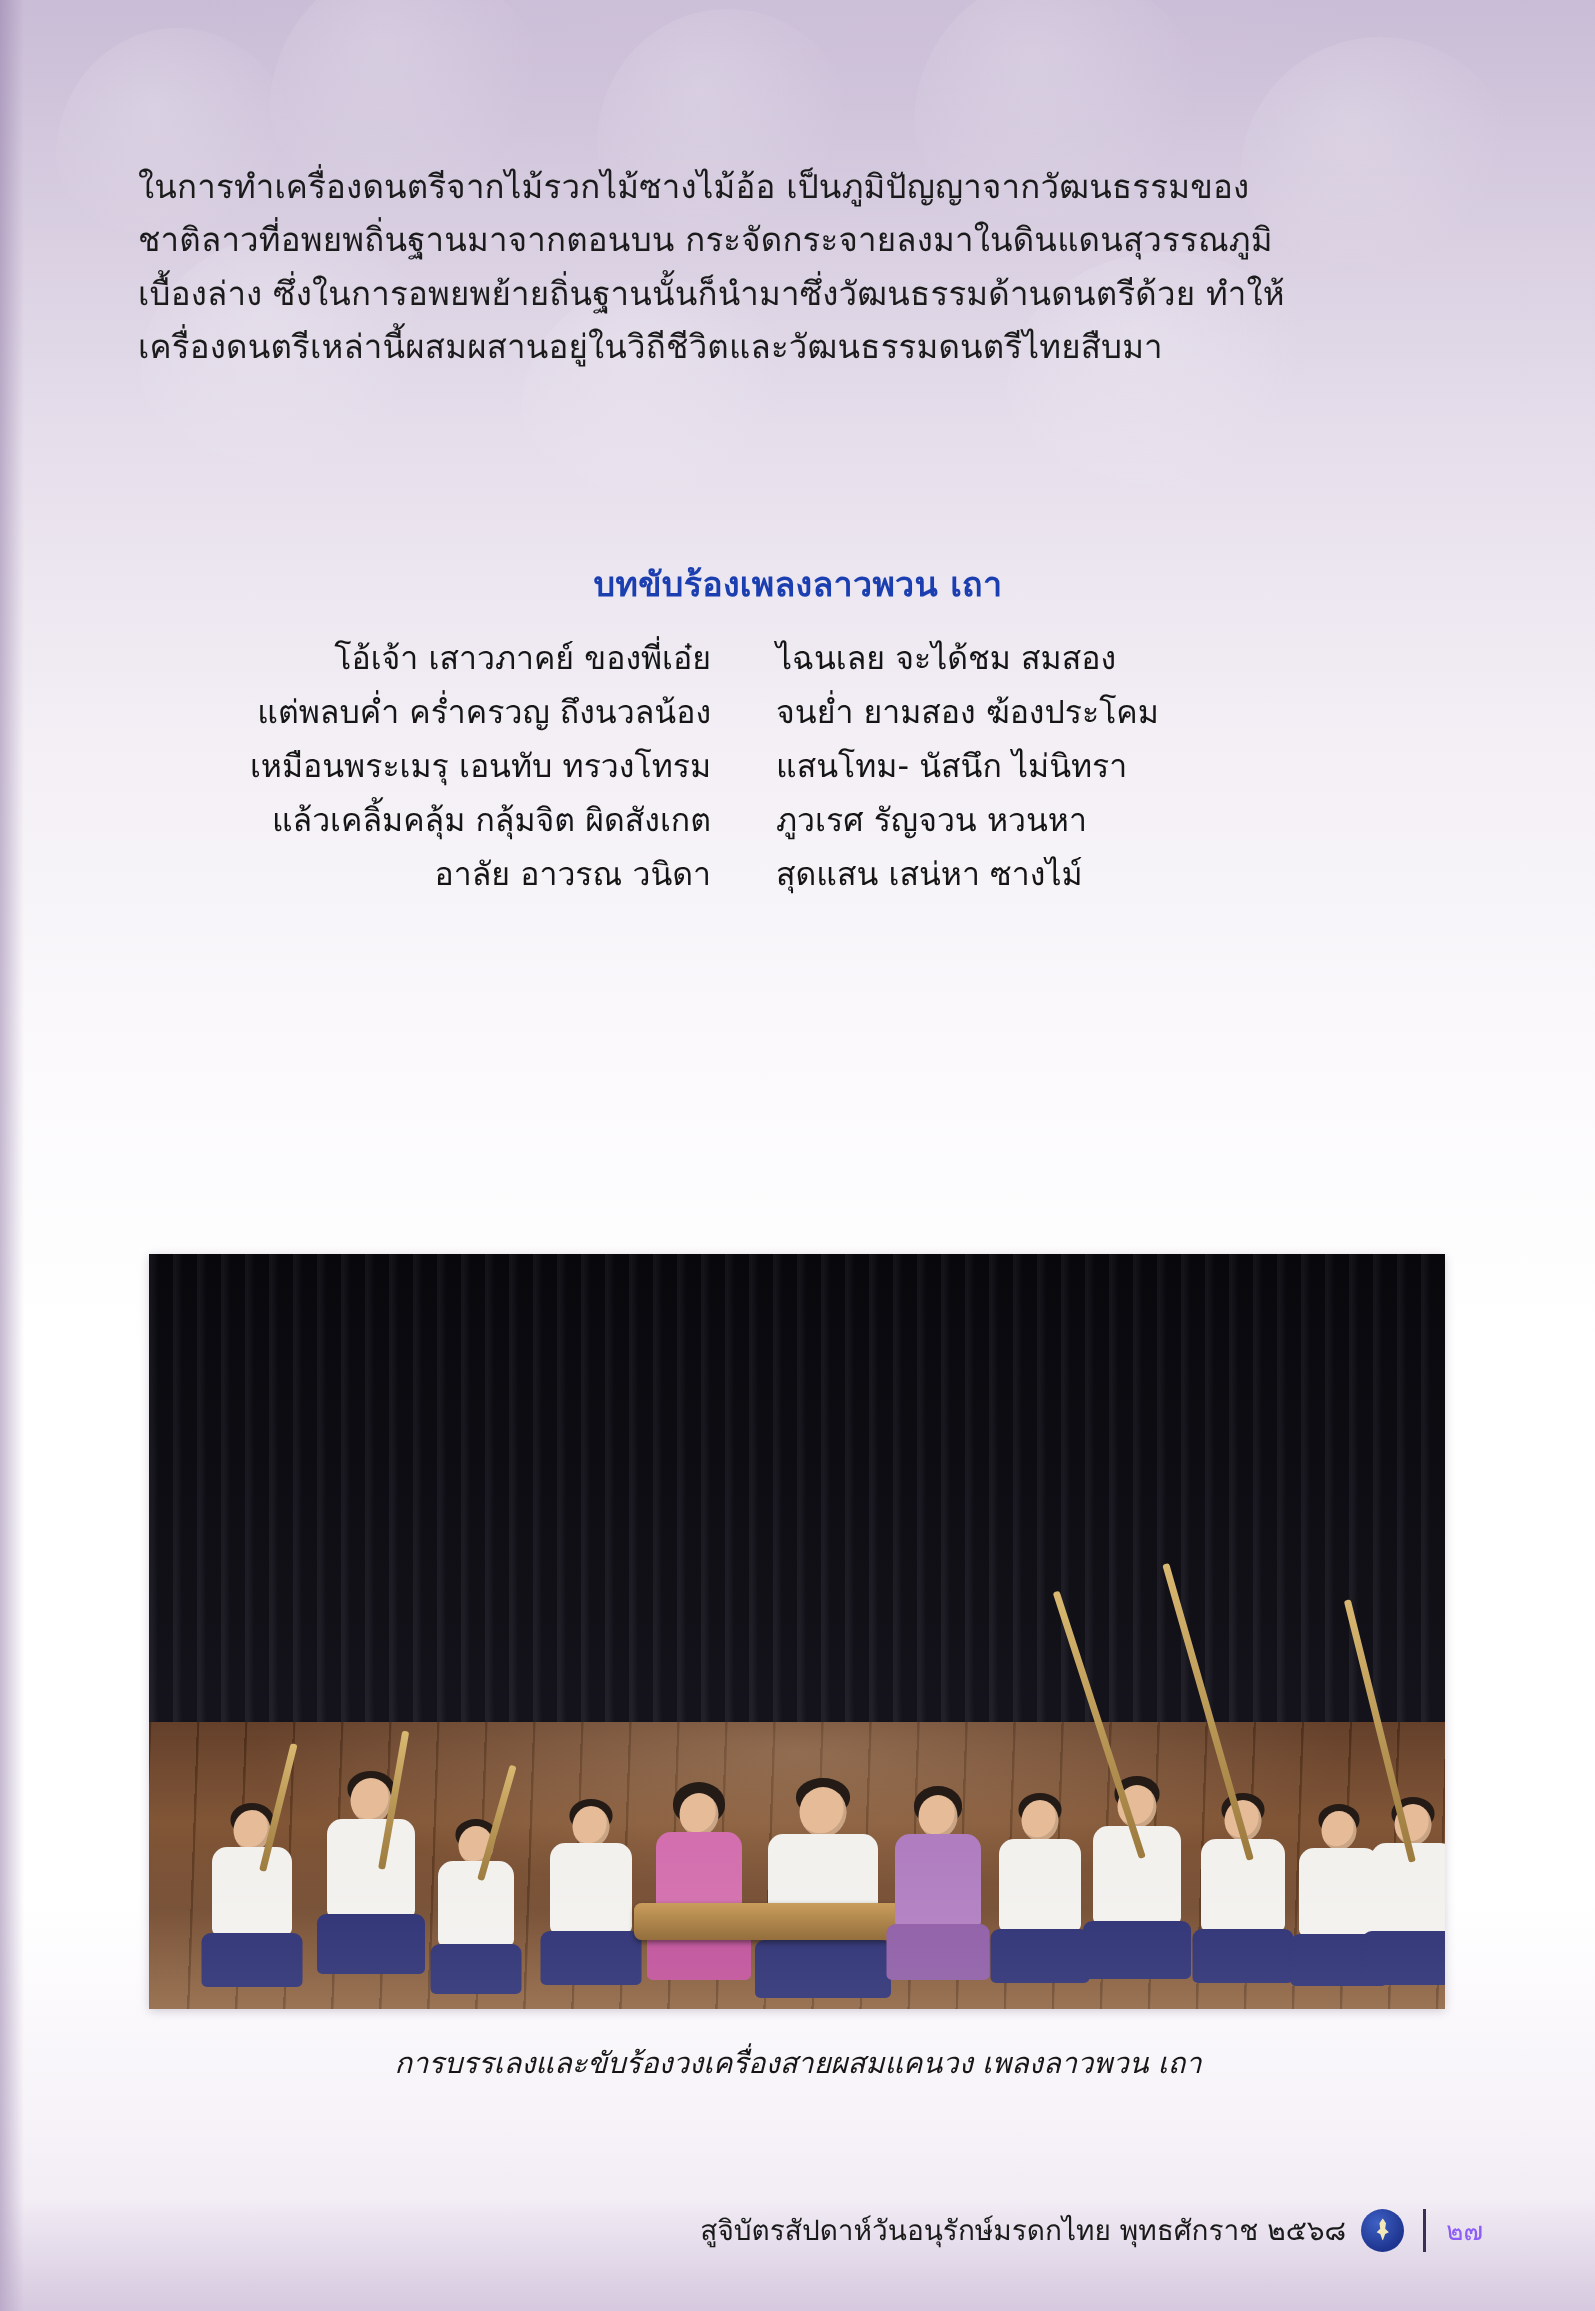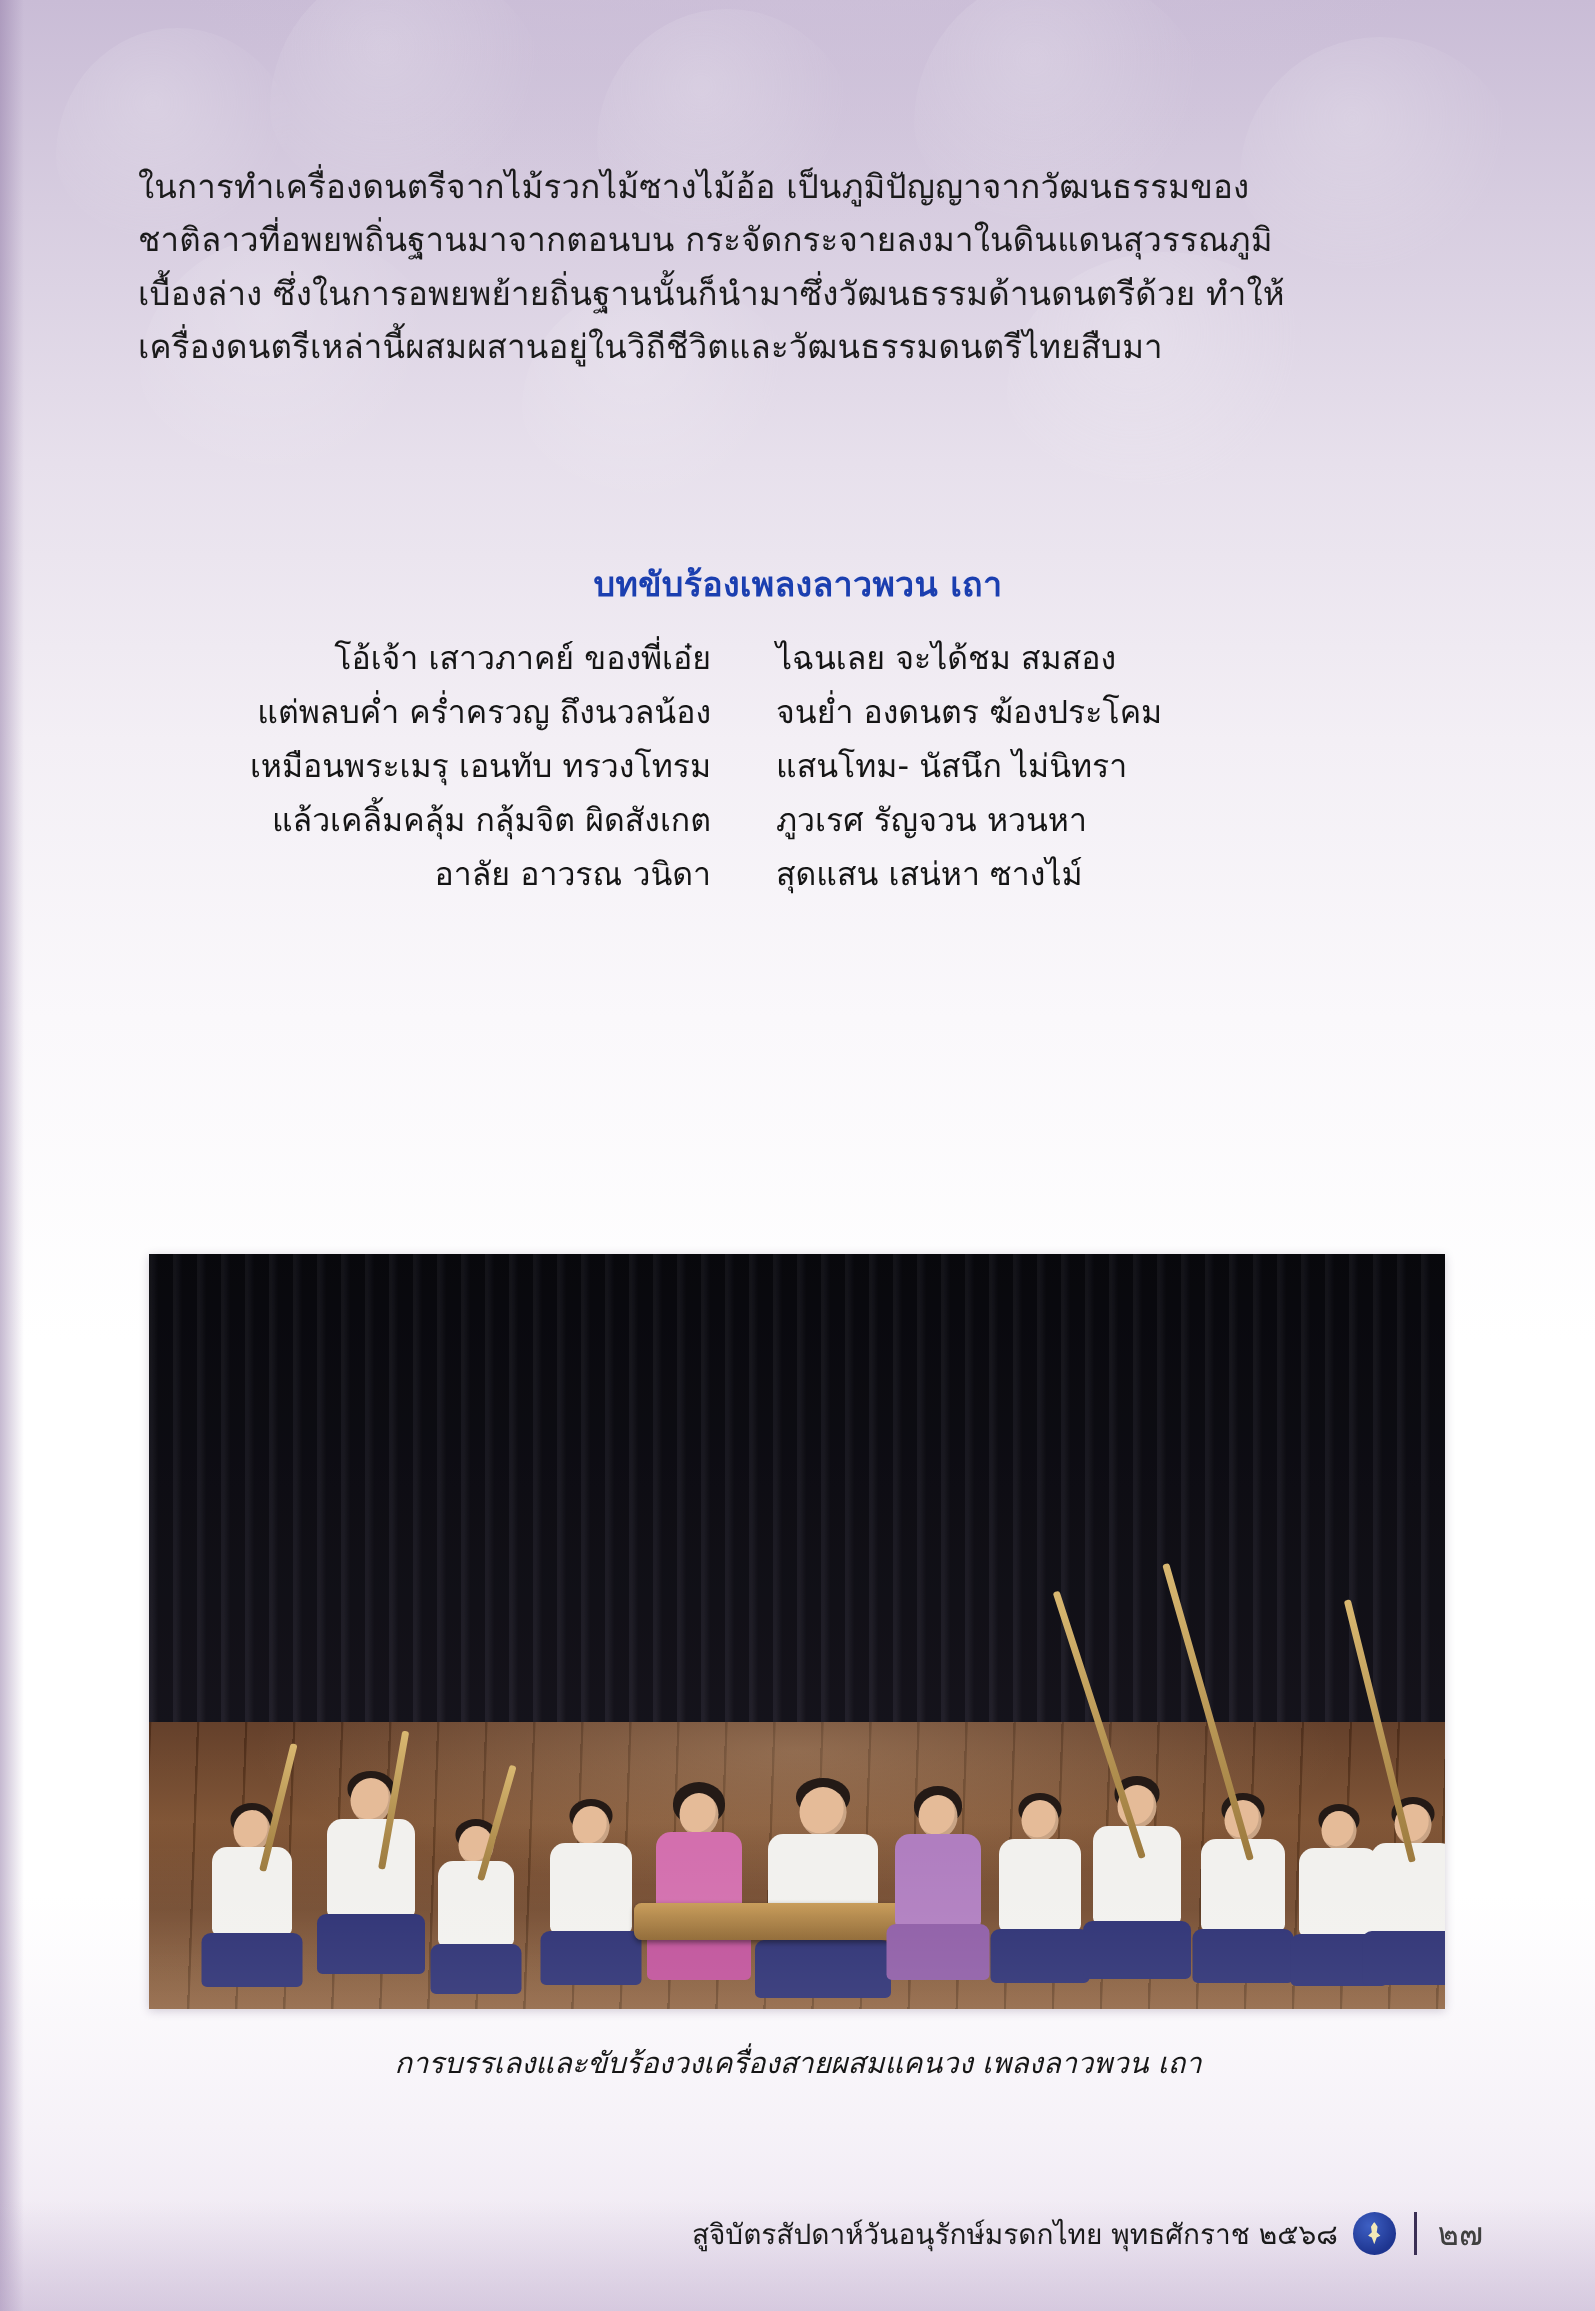--- a/index.html
+++ b/index.html
@@ -234,21 +234,21 @@
     width: 20.5px; height: 22.4px;
     transform: translate(-50%, -52%);
     background: #f3e9b8;
     clip-path: polygon(50% 0%, 66% 22%, 62% 46%, 80% 62%, 62% 70%, 50% 100%, 38% 70%, 20% 62%, 38% 46%, 34% 22%);
   }
   .page-sep {
     width: 2.8px; height: 43px;
     background: #3b2f55;
     margin: 0 5.6px 0 3.7px;
   }
-  .page-no { font-size: 32px; color: #404040; }
+  .page-no { font-size: 26px; color: #8b5cf6; }
 </style>
 </head>
 <body>
 
 <div class="page">
   <div class="floral">
     <div class="b" style="left:56px;  top:28px;  width:242px; height:214px;"></div>
     <div class="b" style="left:270px; top:-37px; width:280px; height:242px;"></div>
     <div class="b" style="left:597px; top:9.3px;  width:261px; height:224px;"></div>
     <div class="b" style="left:914px; top:-28px; width:298px; height:252px;"></div>
@@ -272,21 +272,21 @@
 
   <div class="song-title">บทขับร้องเพลงลาวพวน เถา</div>
 
   <div class="lyrics">
     <div class="lyric-row">
       <div class="lyric-col-left">โอ้เจ้า เสาวภาคย์ ของพี่เอ๋ย</div>
       <div class="lyric-col-right">ไฉนเลย จะได้ชม สมสอง</div>
     </div>
     <div class="lyric-row">
       <div class="lyric-col-left">แต่พลบค่ำ คร่ำครวญ ถึงนวลน้อง</div>
-      <div class="lyric-col-right">จนย่ำ องดนตร ฆ้องประโคม</div>
+      <div class="lyric-col-right">จนย่ำ ยามสอง ฆ้องประโคม</div>
     </div>
     <div class="lyric-row">
       <div class="lyric-col-left">เหมือนพระเมรุ เอนทับ ทรวงโทรม</div>
       <div class="lyric-col-right">แสนโทม- นัสนึก ไม่นิทรา</div>
     </div>
     <div class="lyric-row">
       <div class="lyric-col-left">แล้วเคลิ้มคลุ้ม กลุ้มจิต ผิดสังเกต</div>
       <div class="lyric-col-right">ภูวเรศ รัญจวน หวนหา</div>
     </div>
     <div class="lyric-row">

